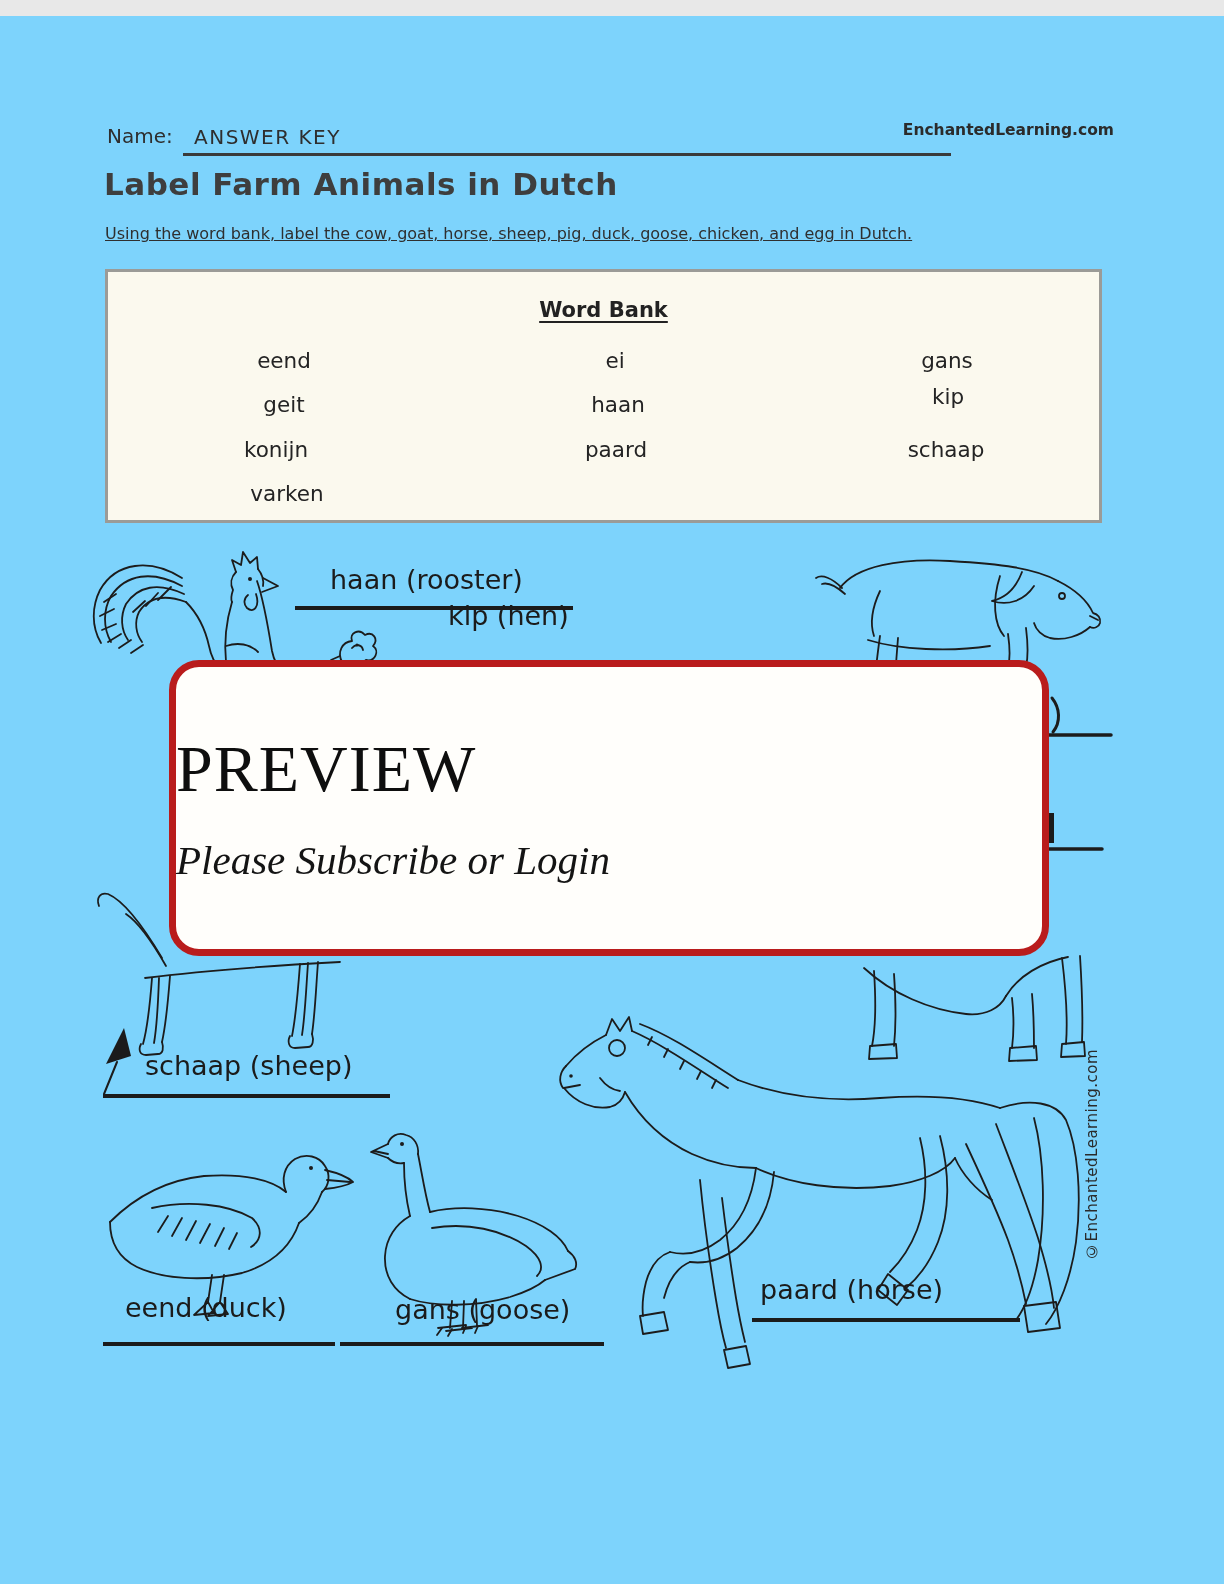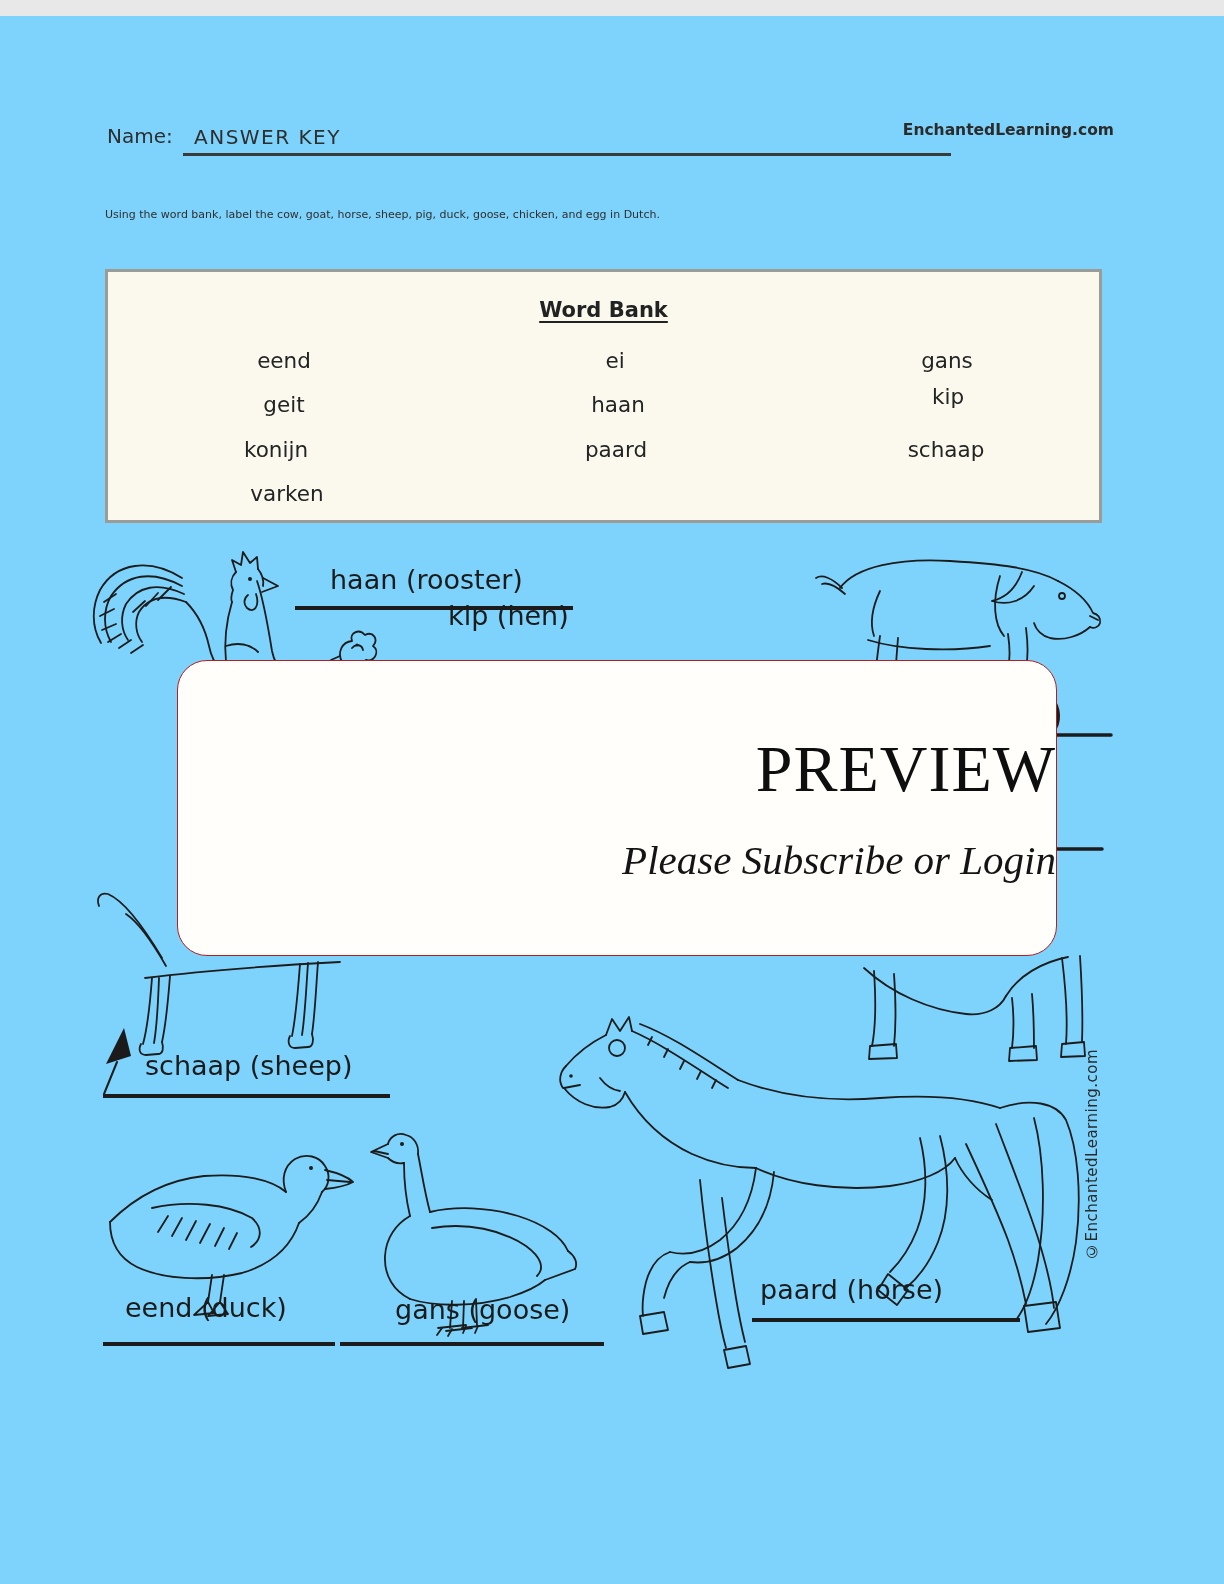--- a/index.html
+++ b/index.html
@@ -9,36 +9,36 @@
     background:#7dd3fc;overflow:hidden;
     font-family:"DejaVu Sans",sans-serif;color:#1d1d1d;
   }
   .abs{position:absolute;white-space:nowrap;}
   
   .name-label{left:107px;top:108px;font-size:20px;color:#2e2e2e;}
   .name-value{left:194px;top:109px;font-size:20px;letter-spacing:1.5px;color:#2e2e2e;}
   .name-line{left:183px;top:137px;width:768px;height:2.5px;background:#3a3a3a;}
   .site-name{right:110px;top:105px;font-size:15.5px;font-weight:bold;color:#2b2b2b;}
   .page-title{left:104px;top:150px;font-size:31px;font-weight:bold;color:#3e3e3e;letter-spacing:0.5px;}
-  .instructions{left:105px;top:192px;font-size:11px;color:#2f2f2f;}
+  .instructions{left:105px;top:208px;font-size:16px;color:#2f2f2f;text-decoration:underline;}
   
   .word-bank{left:105px;top:253px;width:991px;height:248px;border:3.5px solid #9b9b97;background:#fbf9ee;}
   .wb-title{left:0;right:0;top:26px;text-align:center;font-size:21px;font-weight:bold;
     text-decoration:underline;text-underline-offset:4px;color:#222;}
   .wb-word{font-size:21.5px;color:#242424;transform:translateX(-50%);}
   
   .art{position:absolute;left:0;top:0;z-index:1;}
   
   .lbl{position:absolute;z-index:2;font-size:27px;color:#1b1b1b;white-space:nowrap;}
   .rule{position:absolute;z-index:2;background:#1b1b1b;height:3.5px;}
   
   .preview-box{
-    position:absolute;z-index:10;left:177px;top:644px;width:880px;height:296px;
-    box-sizing:border-box;background:#fffefb;border:1px solid #b91c1c;border-radius:30px;
-    display:flex;flex-direction:column;align-items:flex-end;justify-content:center;
+    position:absolute;z-index:10;left:169px;top:644px;width:880px;height:296px;
+    box-sizing:border-box;background:#fffefb;border:7px solid #b91c1c;border-radius:30px;
+    display:flex;flex-direction:column;align-items:flex-start;justify-content:center;
   }
   .preview-title{font-family:"Liberation Serif",serif;font-size:66px;color:#0e0e0e;
     letter-spacing:1px;line-height:1;}
   .preview-sub{font-family:"Liberation Serif",serif;font-style:italic;font-size:41px;
     color:#141414;margin-top:38px;line-height:1;}
   
   .watermark{
     left:1083px;top:1004px;height:240px;z-index:2;
     writing-mode:vertical-rl;transform:rotate(180deg);
     font-size:15px;color:#2a2a2a;letter-spacing:0.5px;
@@ -48,20 +48,21 @@
 </head>
 <body>
 
 <div class="page">
 
   <span class="abs name-label">Name:</span>
   <span class="abs name-value">ANSWER KEY</span>
   <div class="abs name-line"></div>
   <span class="abs site-name">EnchantedLearning.com</span>
 
+  <h1 class="abs page-title" style="margin:0;">Label Farm Animals in Dutch</h1>
   <p class="abs instructions" style="margin:0;">Using the word bank, label the cow, goat, horse, sheep, pig, duck, goose, chicken, and egg in Dutch.</p>
 
   <div class="abs word-bank">
     <div class="abs wb-title">Word Bank</div>
     <span class="abs wb-word" style="left:176px;top:76px;">eend</span>
     <span class="abs wb-word" style="left:176px;top:120px;">geit</span>
     <span class="abs wb-word" style="left:168px;top:165px;">konijn</span>
     <span class="abs wb-word" style="left:179px;top:209px;">varken</span>
     <span class="abs wb-word" style="left:507px;top:76px;">ei</span>
     <span class="abs wb-word" style="left:510px;top:120px;">haan</span>

